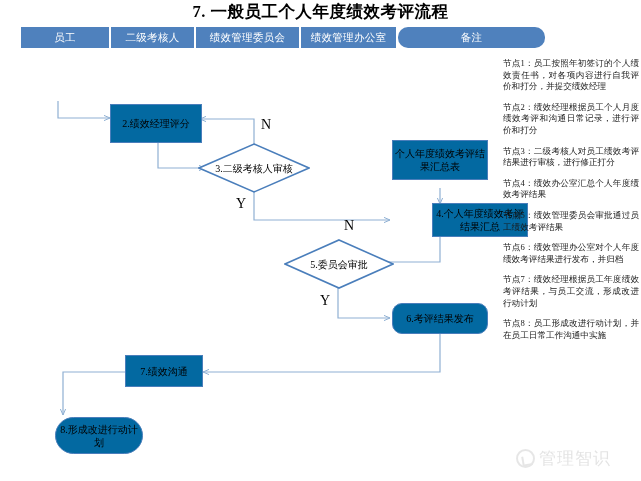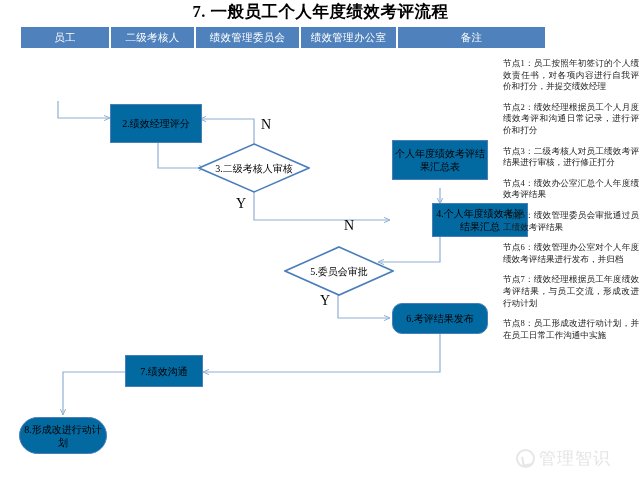--- a/index.html
+++ b/index.html
@@ -28,39 +28,40 @@
   }
   .hdr .cell{
     background:#4f81bd;
     color:#ffffff;
     font-size:10.5px;
     display:flex;align-items:center;justify-content:center;
     border-right:2px solid #ffffff;
     box-sizing:border-box;
     letter-spacing:.3px;
   }
-  .hdr .cell:last-child{border-right:none;}
+  .hdr .cell:last-child{border-right:none;border-radius:10px;}
 
   
   .shape{
     position:absolute;
     box-sizing:border-box;
     display:flex;align-items:center;justify-content:center;
     text-align:center;
     font-size:10px;
     line-height:13px;
     color:#000;
     background:#0369a1;
   }
   .rect{
     border:1.6px solid #4a7ebb;
   }
   .stadium{
     border:1.6px solid #4a7ebb;
     border-radius:20px;
+    margin-left:36px;
   }
   .hexwrap{position:absolute;}
   .hexwrap svg{display:block;}
   .hexlabel{
     position:absolute;left:0;top:0;width:100%;height:100%;
     display:flex;align-items:center;justify-content:center;
     text-align:center;font-size:10px;line-height:13px;color:#000;
   }
   .diawrap{position:absolute;}
   .diawrap svg{display:block;}
@@ -180,21 +181,21 @@
   </div>
 
   <div class="shape rect" style="left:392px;top:140px;width:96px;height:40px;">
     <span>个人年度绩效考评结果汇总表</span>
   </div>
 
   <div class="shape rect" style="left:392px;top:203px;width:96px;height:34px;margin-left:40px;">
     <span>4.个人年度绩效考评结果汇总</span>
   </div>
 
-  <div class="diawrap" style="left:284px;top:246px;width:110px;height:50px;">
+  <div class="diawrap" style="left:284px;top:239px;width:110px;height:50px;">
     <svg width="110" height="50" viewBox="0 0 110 50">
       <polygon points="55,1 109,25 55,49 1,25" fill="#ffffff" stroke="#4a7ebb" stroke-width="1.6"></polygon>
     </svg>
     <div class="dialabel">5.委员会审批</div>
   </div>
 
   <div class="shape rect" style="left:392px;top:303px;width:96px;height:31px;border-radius:10px;">
     <span>6.考评结果发布</span>
   </div>
 

